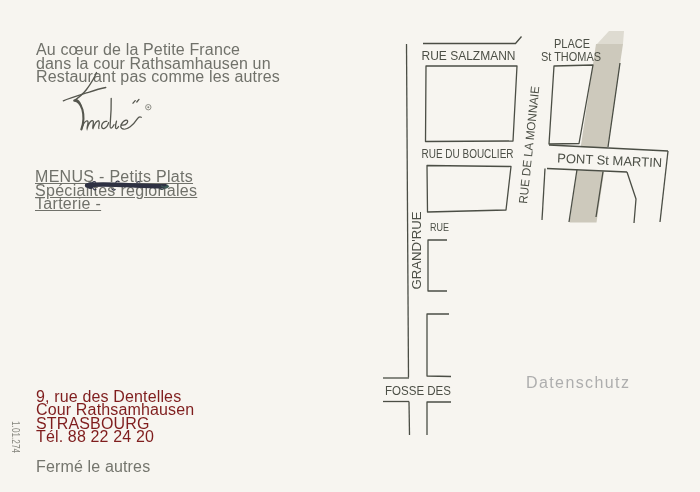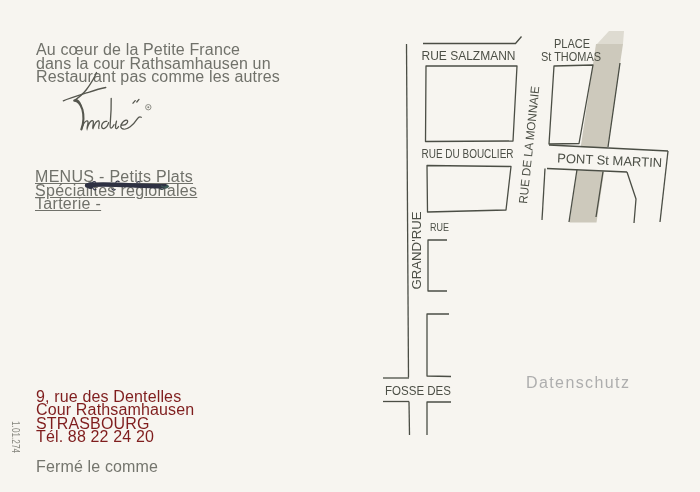--- a/index.html
+++ b/index.html
@@ -53,21 +53,21 @@
     <path d="M161,185.8 c2,1.6 5,1.4 7.2,-0.8 m-3.8,2.8 c1.6,0.6 3.2,-0.4 4.4,-1.8" fill="none" stroke="#3d5a55" stroke-width="1.2"></path>
   </svg>
 
   <div class="abs txt" style="left:36px;top:373.5px;color:#7f1d1d;">
     9, rue des Dentelles<br>
     Cour Rathsamhausen<br>
     STRASBOURG<br>
     Tél. 88 22 24 20
   </div>
 
-  <div class="abs txt" style="left:36px;top:444px;color:#74756d;">Fermé le comme</div>
+  <div class="abs txt" style="left:36px;top:444px;color:#74756d;">Fermé le autres</div>
 
   <div class="abs" style="left:22px;top:421px;color:#85857d;font-size:11px;letter-spacing:0;transform-origin:0 0;transform:rotate(90deg) scaleX(0.75);">1.01.274</div>
 
 
   <div class="abs" style="left:526px;top:349.5px;color:#aeaeae;font-size:16px;letter-spacing:1.4px;margin-top:24px;">Datenschutz</div>
 
   <svg class="abs" style="left:0;top:0;" width="700" height="492" viewBox="0 0 700 492">
 
     <polygon points="609,31 624,31 623,44 597,44" fill="#dedbd1"></polygon>
 

